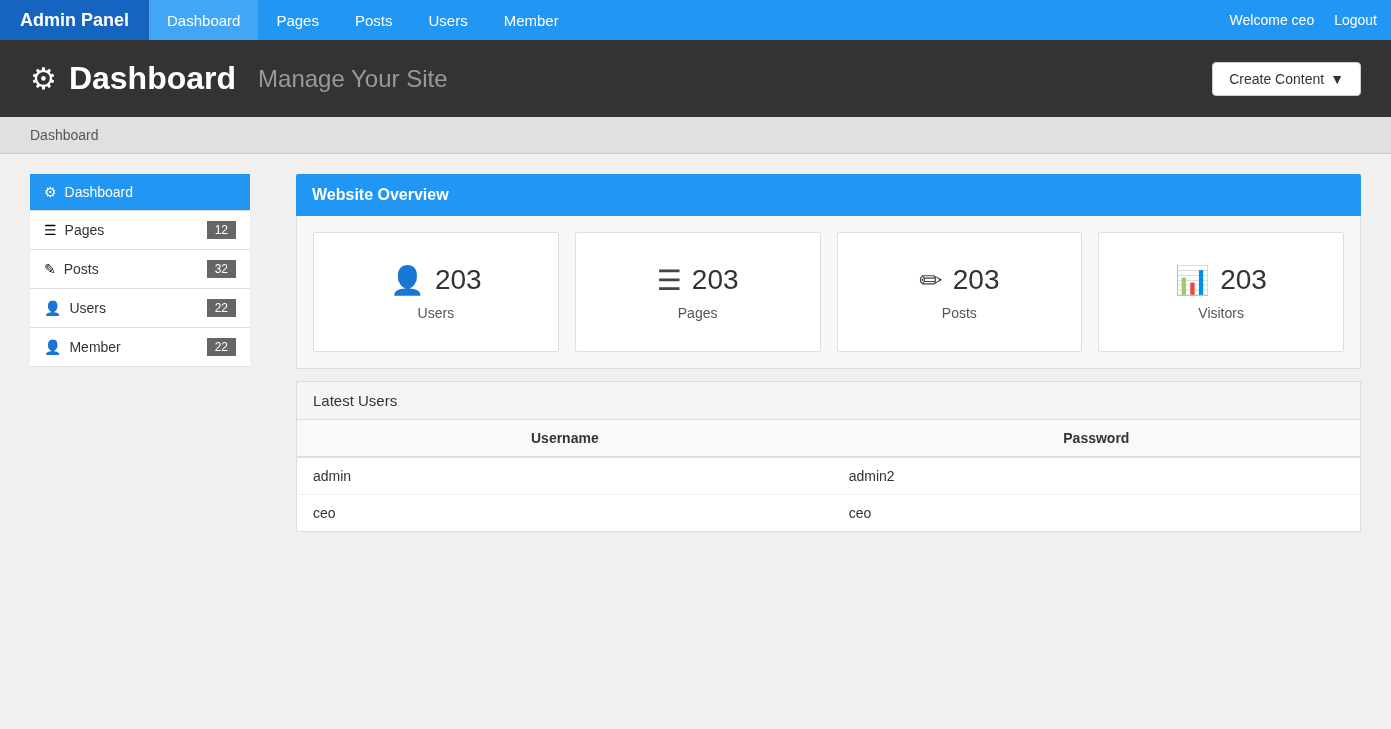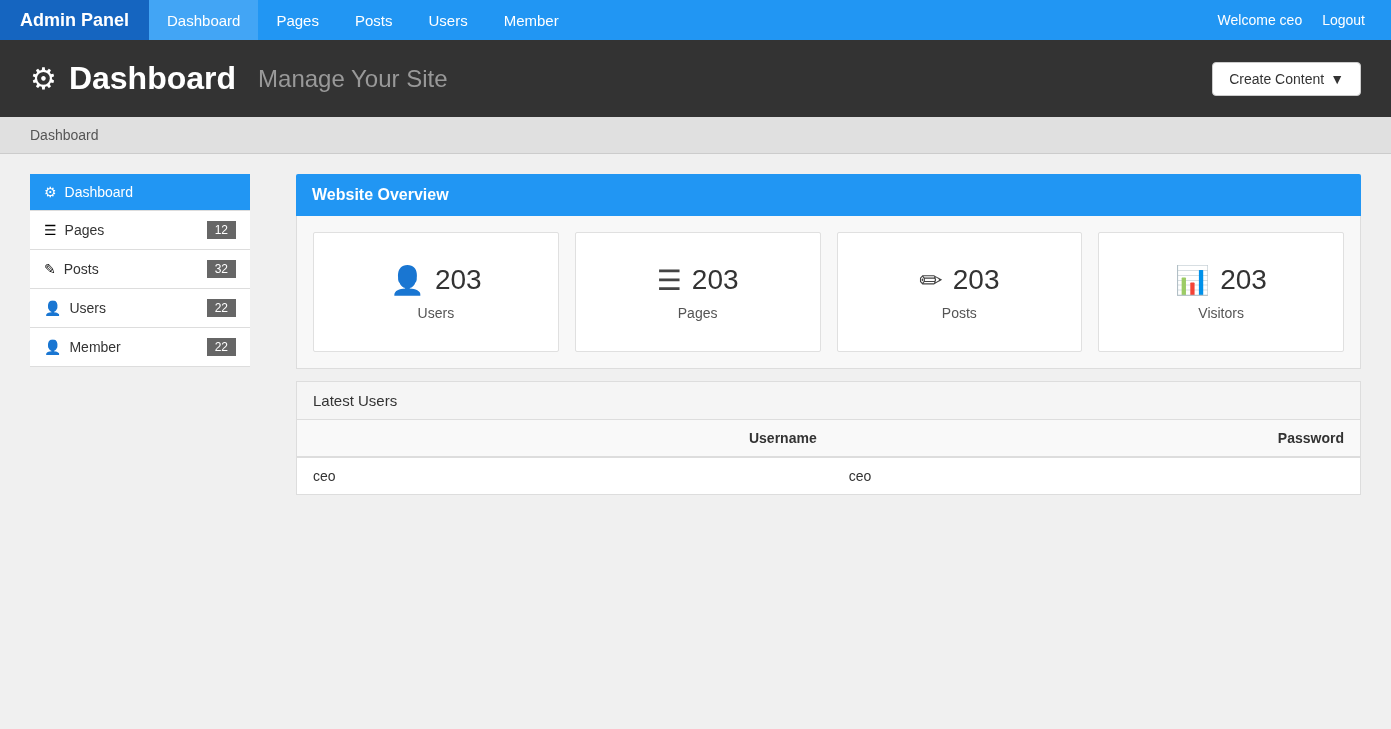--- a/index.html
+++ b/index.html
@@ -37,21 +37,21 @@
       display: flex;
       align-items: center;
       cursor: pointer;
       font-size: 15px;
     }
     .nav-item.active { background: #42A5F5; color: #fff; }
     .navbar-right {
       display: flex;
       align-items: center;
       margin-left: auto;
-      padding-right: 16px;
+      padding-right: 4px;
       gap: 10px;
     }
     .navbar-right .welcome-text { color: #fff; font-size: 14px; }
     .navbar-right .logout-btn {
       color: #fff;
       background: transparent;
       border: none;
       font-size: 14px;
       cursor: pointer;
       padding: 4px 10px;
@@ -201,21 +201,21 @@
       width: 100%;
       border-collapse: collapse;
       background: #fff;
       border: 1px solid #ddd;
       border-top: none;
     }
     .users-table th {
       background: #f9f9f9;
       border-bottom: 2px solid #ddd;
       padding: 10px 16px;
-      text-align: right;
+      text-align: center;
       font-size: 14px;
       color: #333;
       font-weight: bold;
     }
     .users-table td {
       padding: 10px 16px;
       border-bottom: 1px solid #eee;
       font-size: 14px;
       color: #333;
     }
@@ -340,20 +340,24 @@
     <div class="section-wrapper">
       <div class="section-header-light">Latest Users</div>
       <table class="users-table">
         <thead>
           <tr>
             <th>Username</th>
             <th>Password</th>
           </tr>
         </thead>
         <tbody id="users-table-body">
+        <tr>
+              <td>admin</td>
+              <td>admin2</td>
+            </tr>
             <tr>
               <td>ceo</td>
               <td>ceo</td>
             </tr>
           </tbody>
       </table>
     </div>
 
   </div>
 </div>

